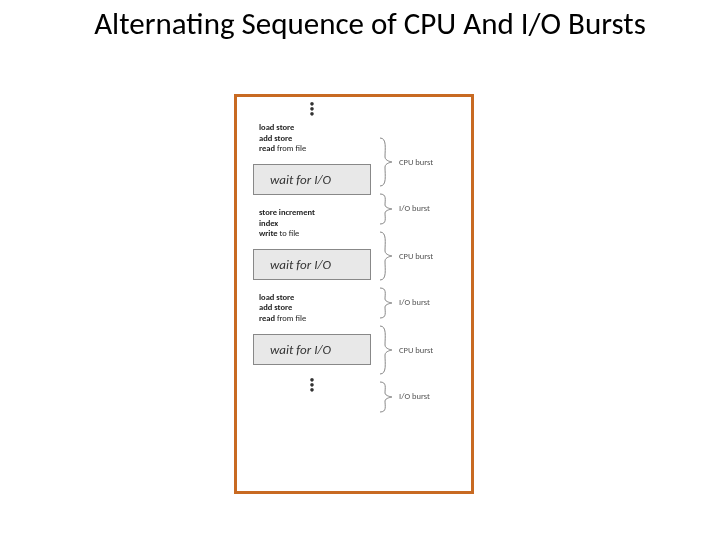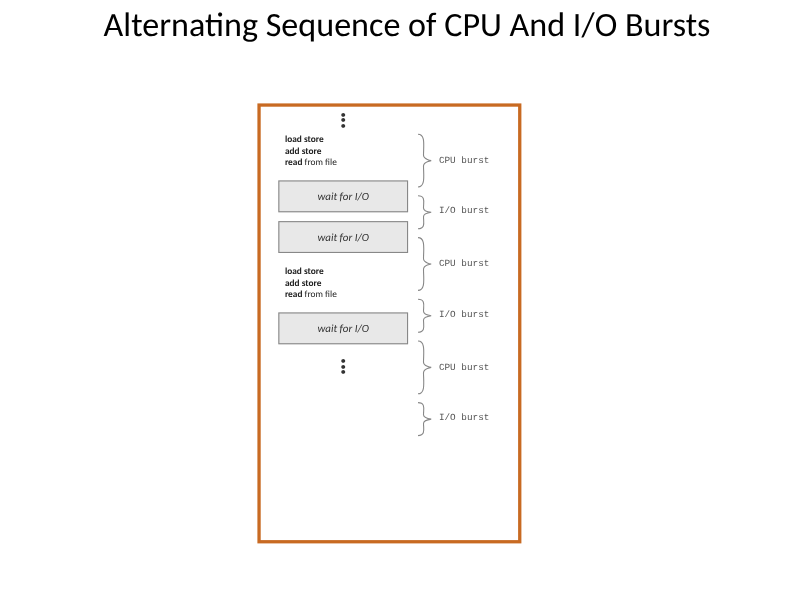--- a/index.html
+++ b/index.html
@@ -51,34 +51,32 @@
     line-height: 1.25;
     color: #222;
     margin-bottom: 0;
   }
   .block .line { white-space: nowrap; }
   .block .b { font-weight: 700; margin-top: 40px; }
   .waitbox {
     width: 100%;
     border: 1px solid #888;
     background: #e8e8e8;
-    text-align: center;
     font-style: italic;
-    font-size: 10px;
+    font-size: 13px;
     color: #333;
     padding: 7px 16px;
     margin: 6px 0 8px 0;
   }
   .brace-layer {
     position: absolute;
     left: 142px;
-    top: 0;
+    top: 16px;
     width: 90px;
     height: 100%;
-    font-family: Liberation Mono, monospace;
   }
   .brace {
     position: absolute;
     left: 0;
   }
   .brace svg { display:block; }
   .brace-label {
     position: absolute;
     font-size: 8.5px;
     color: #555;
@@ -100,20 +98,25 @@
       </div>
 
     <div class="block">
       <div class="line"><span class="b">load store</span></div>
       <div class="line"><span class="b">add store</span></div>
       <div class="line"><span class="b">read</span><span> from file</span></div>
     </div>
 
     <div class="waitbox">wait for I/O</div>
 
+    <div class="block">
+      <div class="line"><span class="b">store increment</span></div>
+      <div class="line"><span class="b">index</span></div>
+      <div class="line"><span class="b">write</span><span> to file</span></div>
+    </div>
 
     <div class="waitbox">wait for I/O</div>
 
     <div class="block">
       <div class="line"><span class="b">load store</span></div>
       <div class="line"><span class="b">add store</span></div>
       <div class="line"><span class="b">read</span><span> from file</span></div>
     </div>
 
     <div class="waitbox">wait for I/O</div>

